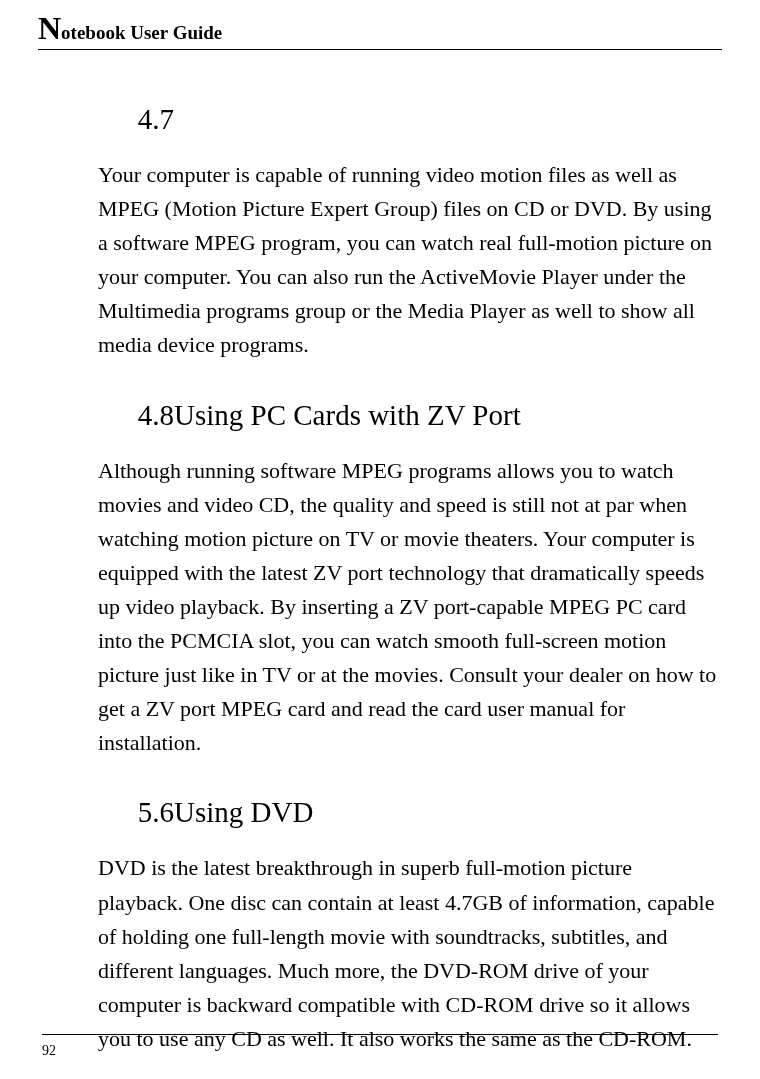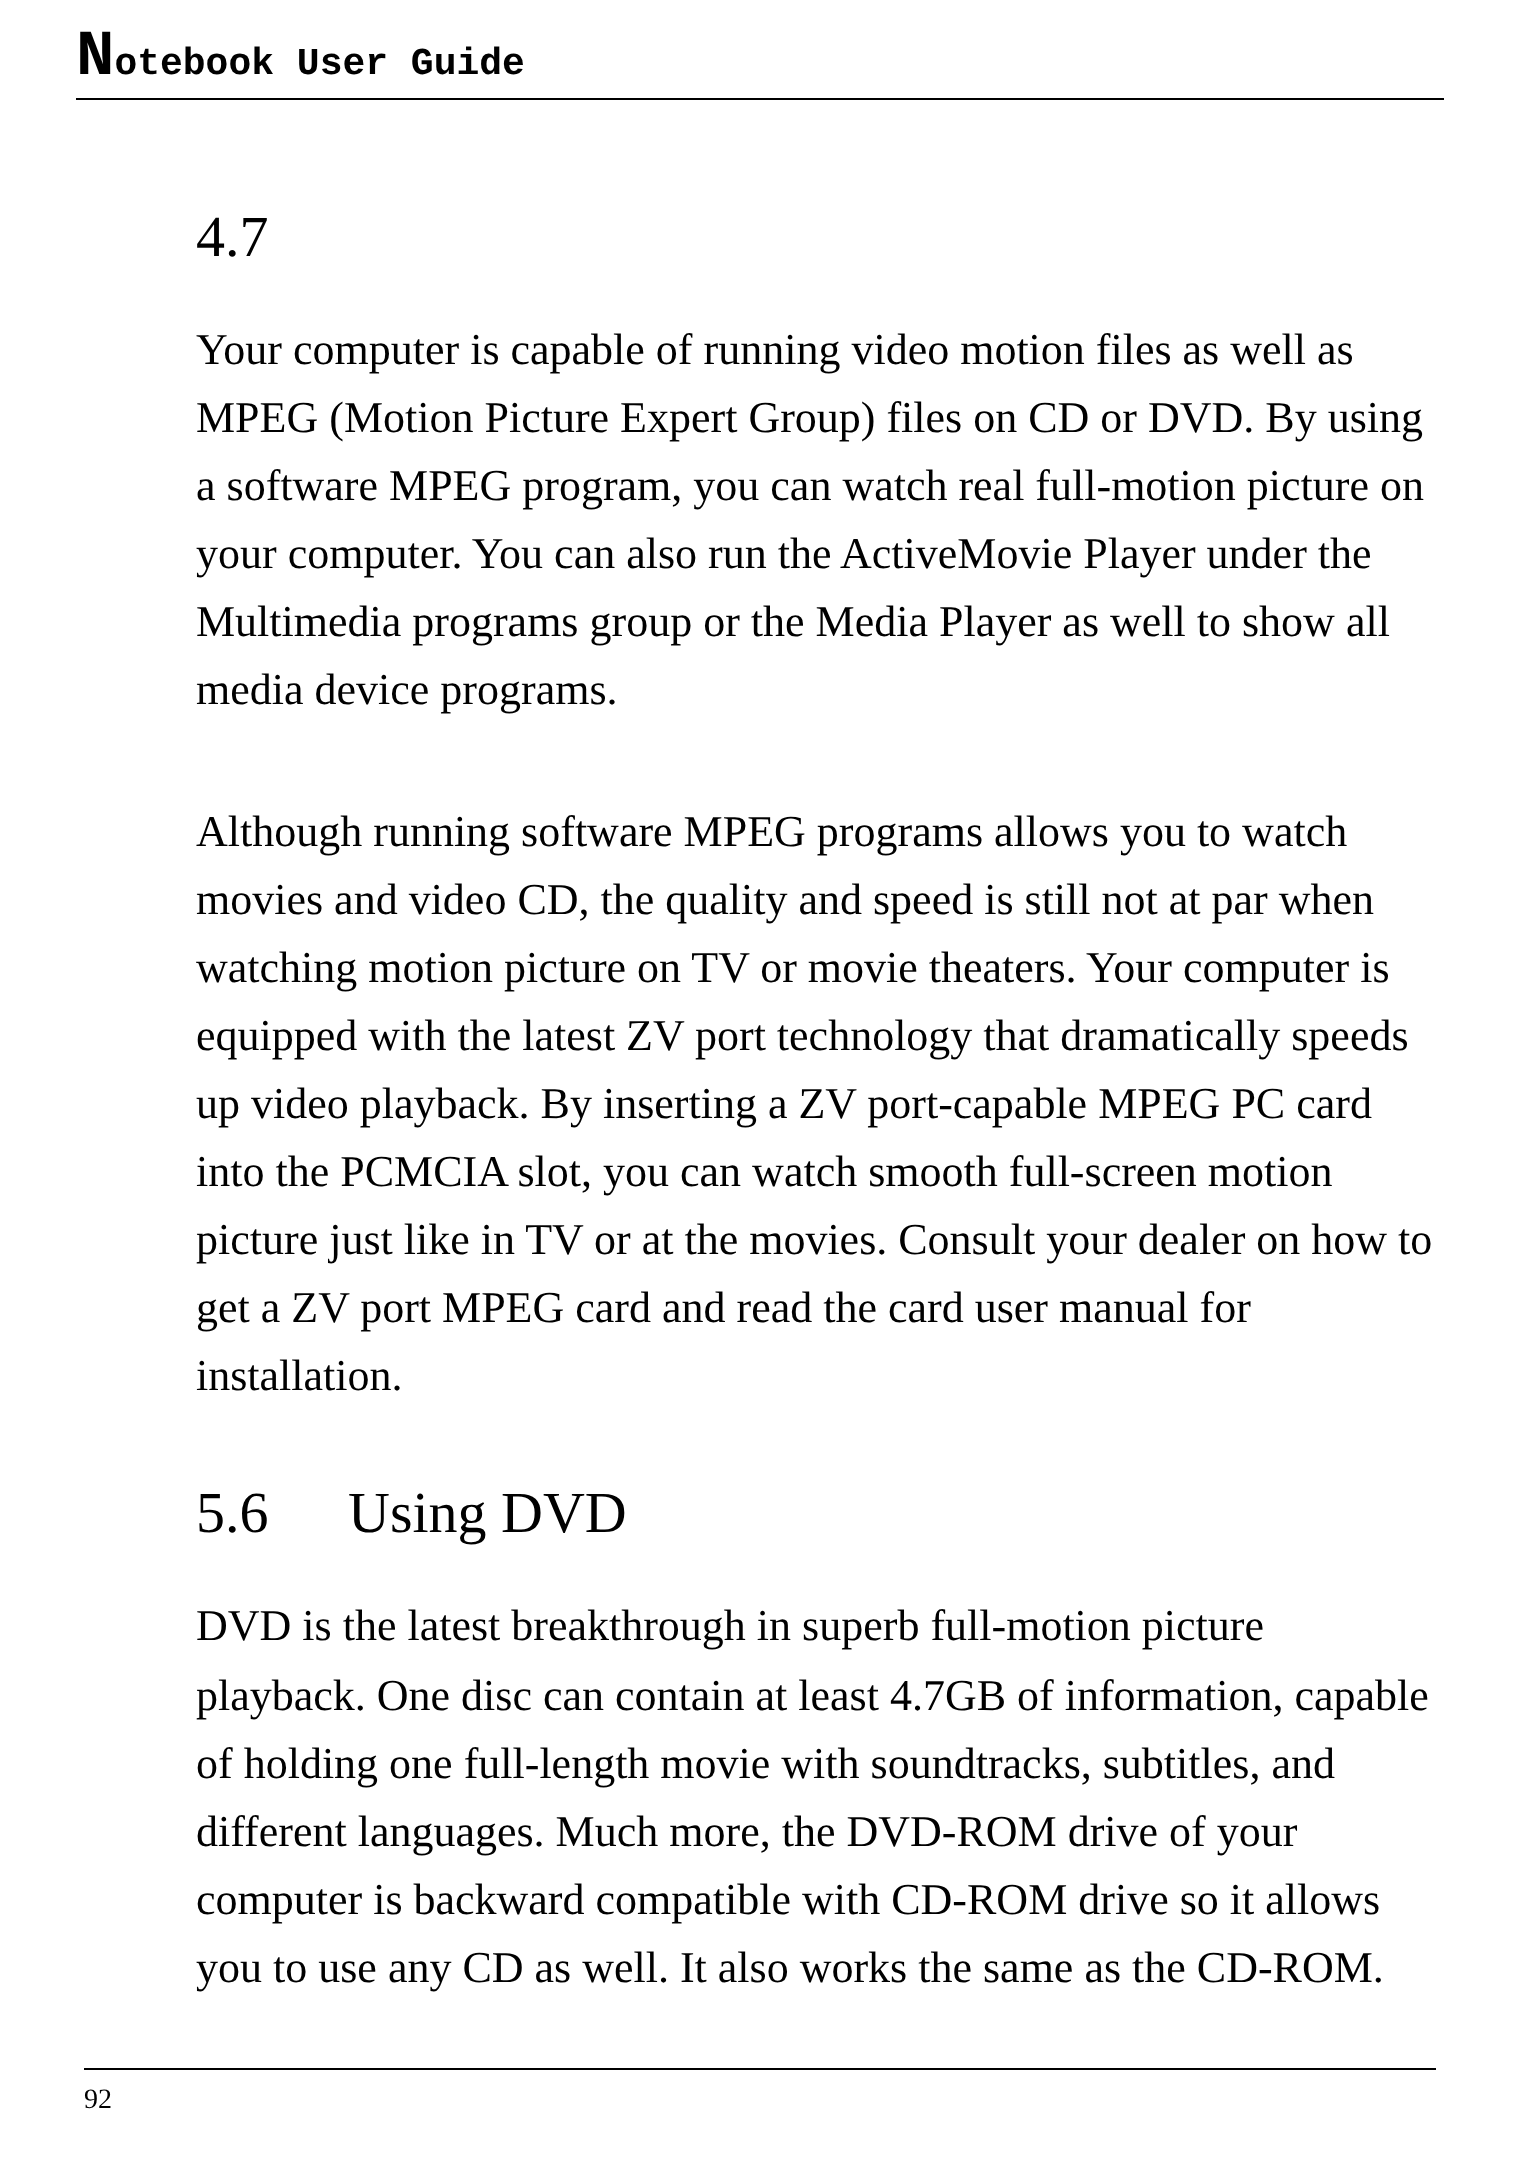--- a/index.html
+++ b/index.html
@@ -13,21 +13,21 @@
       background: #ffffff;
       font-family: Georgia, 'Times New Roman', serif;
       color: #000;
       position: relative;
       padding: 10px 38px 20px 38px;
     }
     .header {
       margin-bottom: 5px;
     }
     .header-title {
-      font-family: Liberation Mono, monospace;
+      font-family: Liberation Serif, serif;
       font-weight: bold;
       font-size: 19px;
     }
     .header-title .big-n {
       font-size: 32px;
       font-weight: bold;
     }
     .header-rule {
       border: none;
       border-top: 1.5px solid #000;
@@ -42,20 +42,21 @@
     }
     .section-heading {
       font-family: 'Century Schoolbook', Georgia, serif;
       font-size: 29px;
       font-weight: normal;
       margin-bottom: 22px;
       display: flex;
     }
     .section-number {
       min-width: 76px;
+      text-align: right;
     }
     .section-body {
       font-family: Georgia, 'Times New Roman', serif;
       font-size: 22px;
       line-height: 1.55;
       padding-left: 0;
       text-align: left;
     }
     .footer {
       position: absolute;
@@ -86,20 +87,24 @@
 <div class="content">
 
   <div class="section">
     <div class="section-heading">
       <span class="section-number">4.7</span>
     </div>
     <div class="section-body">Your computer is capable of running video motion files as well as MPEG (Motion Picture Expert Group) files on CD or DVD. By using a software MPEG program, you can watch real full-motion picture on your computer. You can also run the ActiveMovie Player under the Multimedia programs group or the Media Player as well to show all media device programs.</div>
   </div>
 
   <div class="section">
+    <div class="section-heading">
+      <span class="section-number">4.8</span>
+      <span>Using PC Cards with ZV Port</span>
+    </div>
     <div class="section-body">Although running software MPEG programs allows you to watch movies and video CD, the quality and speed is still not at par when watching motion picture on TV or movie theaters. Your computer is equipped with the latest ZV port technology that dramatically speeds up video playback. By inserting a ZV port-capable MPEG PC card into the PCMCIA slot, you can watch smooth full-screen motion picture just like in TV or at the movies. Consult your dealer on how to get a ZV port MPEG card and read the card user manual for installation.</div>
   </div>
 
   <div class="section">
     <div class="section-heading">
       <span class="section-number">5.6</span>
       <span>Using DVD</span>
     </div>
     <div class="section-body">DVD is the latest breakthrough in superb full-motion picture playback. One disc can contain at least 4.7GB of information, capable of holding one full-length movie with soundtracks, subtitles, and different languages. Much more, the DVD-ROM drive of your computer is backward compatible with CD-ROM drive so it allows you to use any CD as well. It also works the same as the CD-ROM.</div>
   </div>

